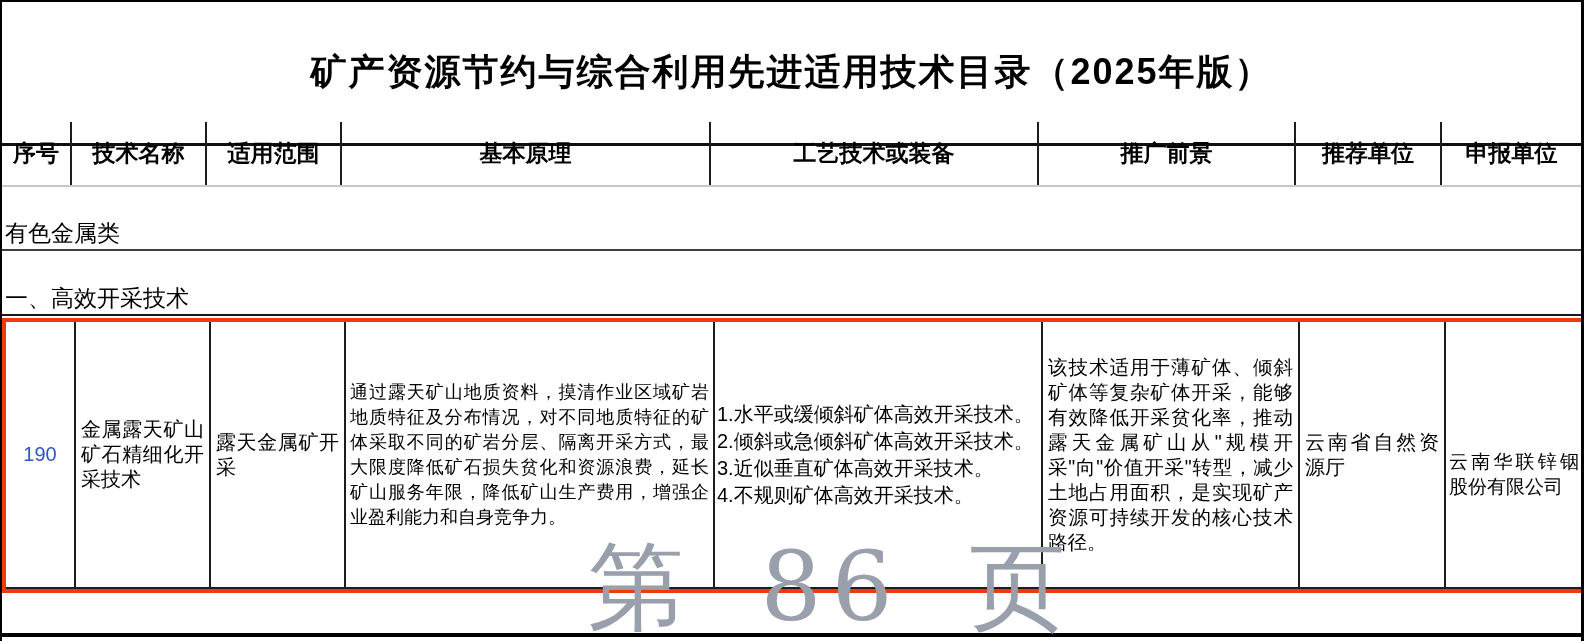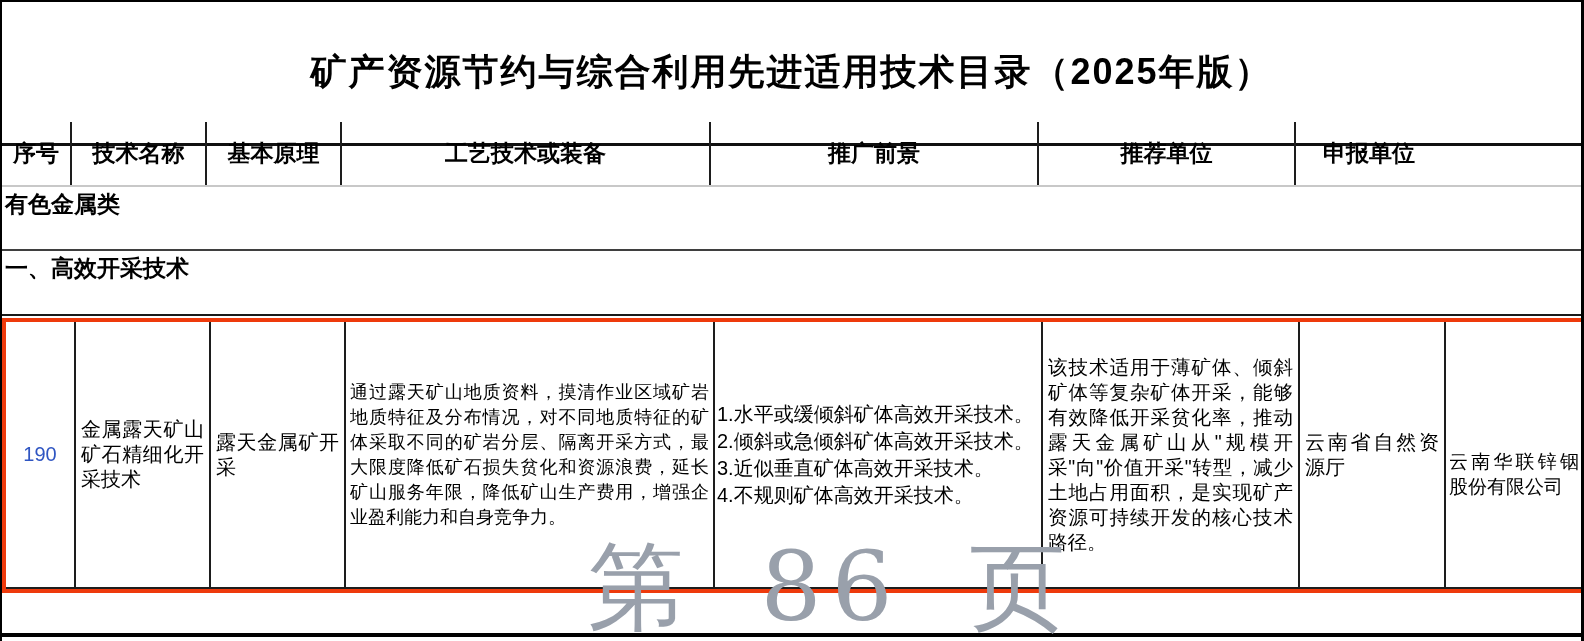--- a/index.html
+++ b/index.html
@@ -23,22 +23,22 @@
     position:absolute; left:0; top:120px; width:100%; height:65px;
     border-bottom:2px solid #c8c8c8; box-sizing:border-box;font-family:Liberation Serif, serif;
   }
   .hcell {
     display:flex; align-items:center; justify-content:center;
     font-weight:bold; font-size:23px; border-right:2px solid #1d1d1d; box-sizing:border-box;
   }
   .hcell:last-child { border-right:none; }
   .section-row {
     position:absolute; left:0; width:100%; box-sizing:border-box;
-    display:flex; align-items:flex-start; padding-left:3px;
-    font-weight:bold; font-size:23px;
+    display:flex; align-items:flex-end; padding-left:3px;
+    font-weight:normal; font-size:23px;
   }
   .section-1 { top:187px; height:62px; border-bottom:2px solid #3f3f3f; }
   .section-2 { top:251px; height:63px; border-bottom:2px solid #1a1a1a; }
   .data-row {
     position:absolute; left:0; top:316px; width:1584px; height:275px;
     box-sizing:border-box; border:4px solid #ee3a0c; background:#fff;
   }
   .data-row .dcell {
     border-right:2px solid #1d1d1d; border-bottom:2px solid #1d1d1d;
     box-sizing:border-box; display:flex; align-items:center; justify-content:center;
@@ -64,20 +64,21 @@
 </head>
 <body>
 
 <div class="page">
 
   <div class="title-row">矿产资源节约与综合利用先进适用技术目录（2025年版）</div>
 
   <div class="header-row grid8">
     <div class="hcell">序号</div>
     <div class="hcell">技术名称</div>
+    <div class="hcell">适用范围</div>
     <div class="hcell">基本原理</div>
     <div class="hcell">工艺技术或装备</div>
     <div class="hcell">推广前景</div>
     <div class="hcell">推荐单位</div>
     <div class="hcell">申报单位</div>
   </div>
 
   <div class="section-row section-1">
     <span>有色金属类</span>
   </div>

